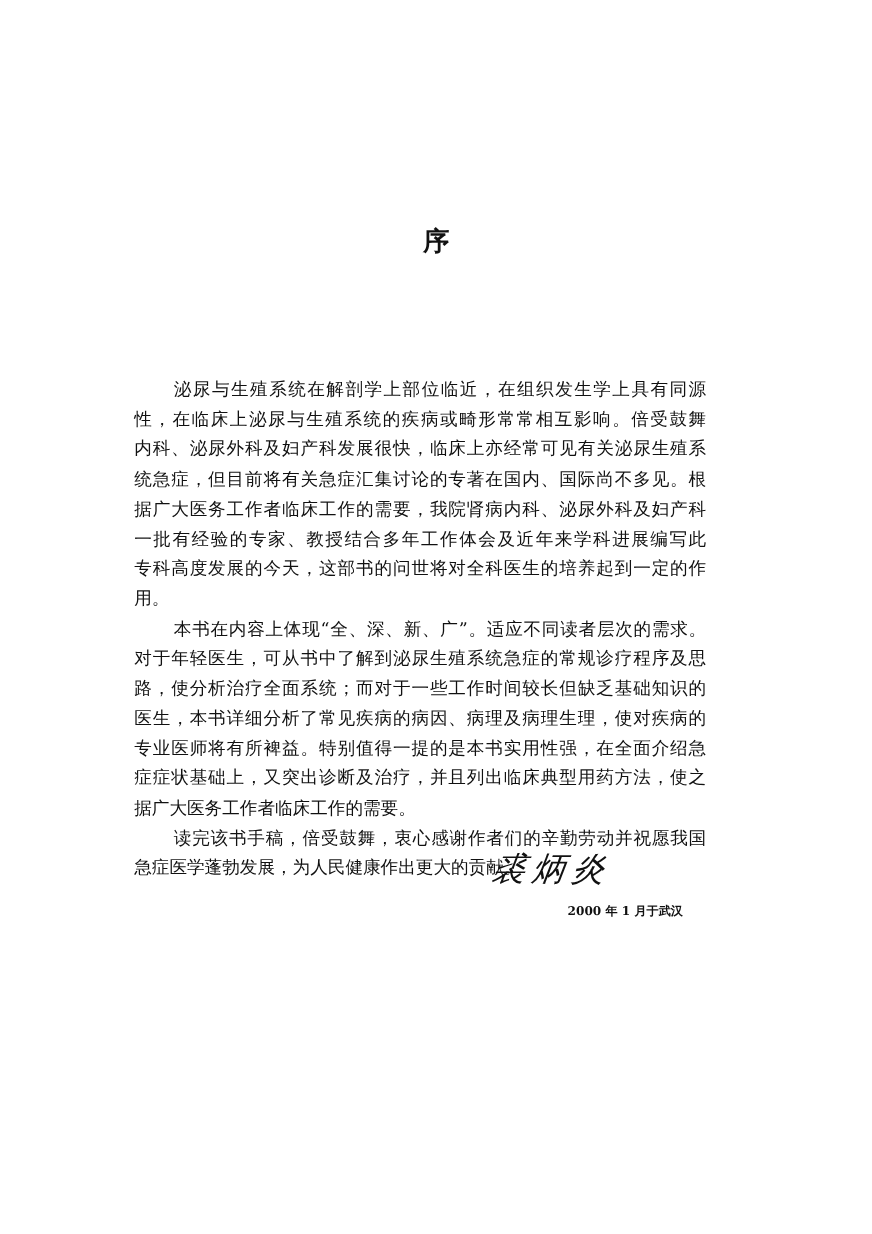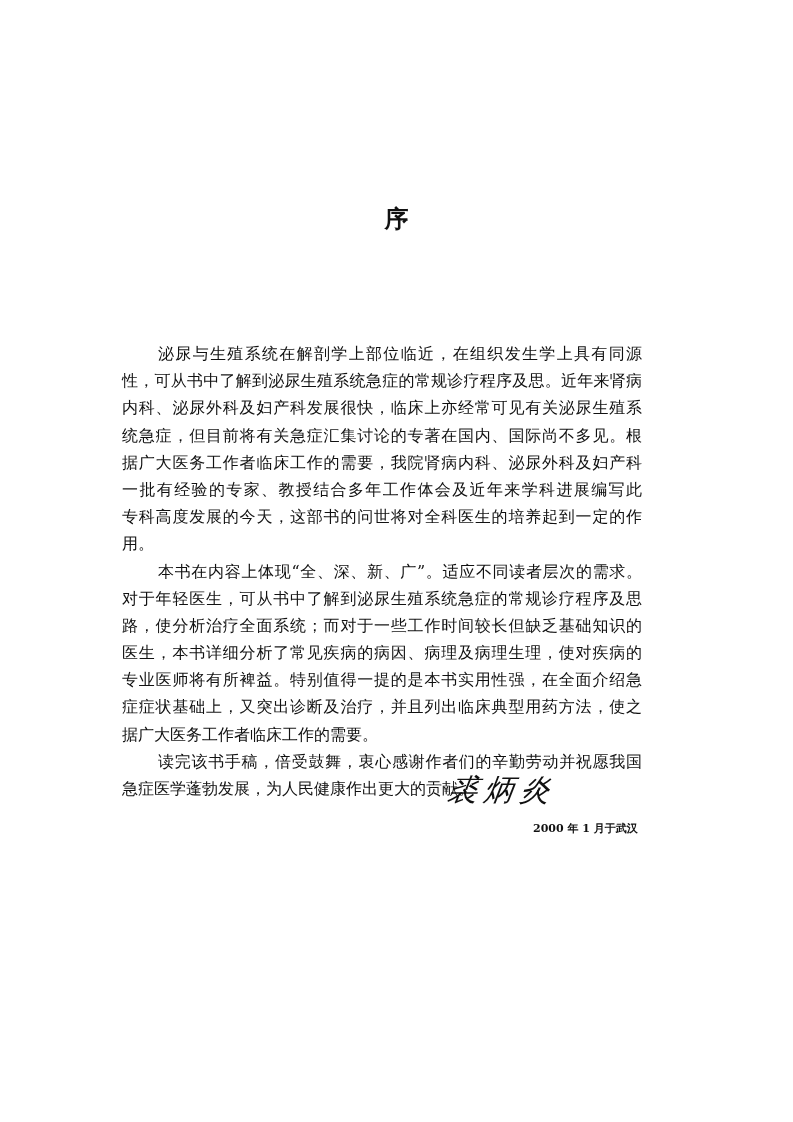--- a/index.html
+++ b/index.html
@@ -7,32 +7,32 @@
          font-family: "DejaVu Serif", "Liberation Serif", serif; color: #111; }
   .title { position: absolute; top: 203px; left: 0; width: 793px; text-align: center;
            font-size: 24px; font-weight: bold; letter-spacing: 0; }
   .body { position: absolute; top: 308px; left: 122px; width: 520px; margin-top: 32px; }
   .line { height: 27.2px; line-height: 27.2px; font-size: 16px; white-space: nowrap;
           text-align: justify; text-align-last: justify; }
   .line.indent { padding-left: 36px; }
   .line.last { text-align-last: left; }
   .sig { position: absolute; top: 770px; left: 448px; font-size: 30px; font-style: italic;
          font-family: "DejaVu Serif", serif; letter-spacing: 6px; transform: skewX(-8deg); }
-  .date { position: absolute; top: 821px; left: 516px; font-size: 11px; font-weight: bold; margin-left: 17px; }
+  .date { position: absolute; top: 821px; left: 516px; font-size: 11px; font-weight: bold; }
 </style>
 </head>
 <body>
 
 <div>
   <div class="title">序</div>
 
   <div class="body">
     <div>
       <div class="line indent">泌尿与生殖系统在解剖学上部位临近，在组织发生学上具有同源</div>
-      <div class="line">性，可从书中了解到泌尿生殖系统急症的常规诊疗程序及思。近年来肾病</div>
+      <div class="line">性，在临床上泌尿与生殖系统的疾病或畸形常常相互影响。倍受鼓舞</div>
       <div class="line">内科、泌尿外科及妇产科发展很快，临床上亦经常可见有关泌尿生殖系</div>
       <div class="line">统急症，但目前将有关急症汇集讨论的专著在国内、国际尚不多见。根</div>
       <div class="line">据广大医务工作者临床工作的需要，我院肾病内科、泌尿外科及妇产科</div>
       <div class="line">一批有经验的专家、教授结合多年工作体会及近年来学科进展编写此</div>
       <div class="line">专科高度发展的今天，这部书的问世将对全科医生的培养起到一定的作</div>
       <div class="line last">用。</div>
     </div>
     <div>
       <div class="line indent">本书在内容上体现“全、深、新、广”。适应不同读者层次的需求。</div>
       <div class="line">对于年轻医生，可从书中了解到泌尿生殖系统急症的常规诊疗程序及思</div>

